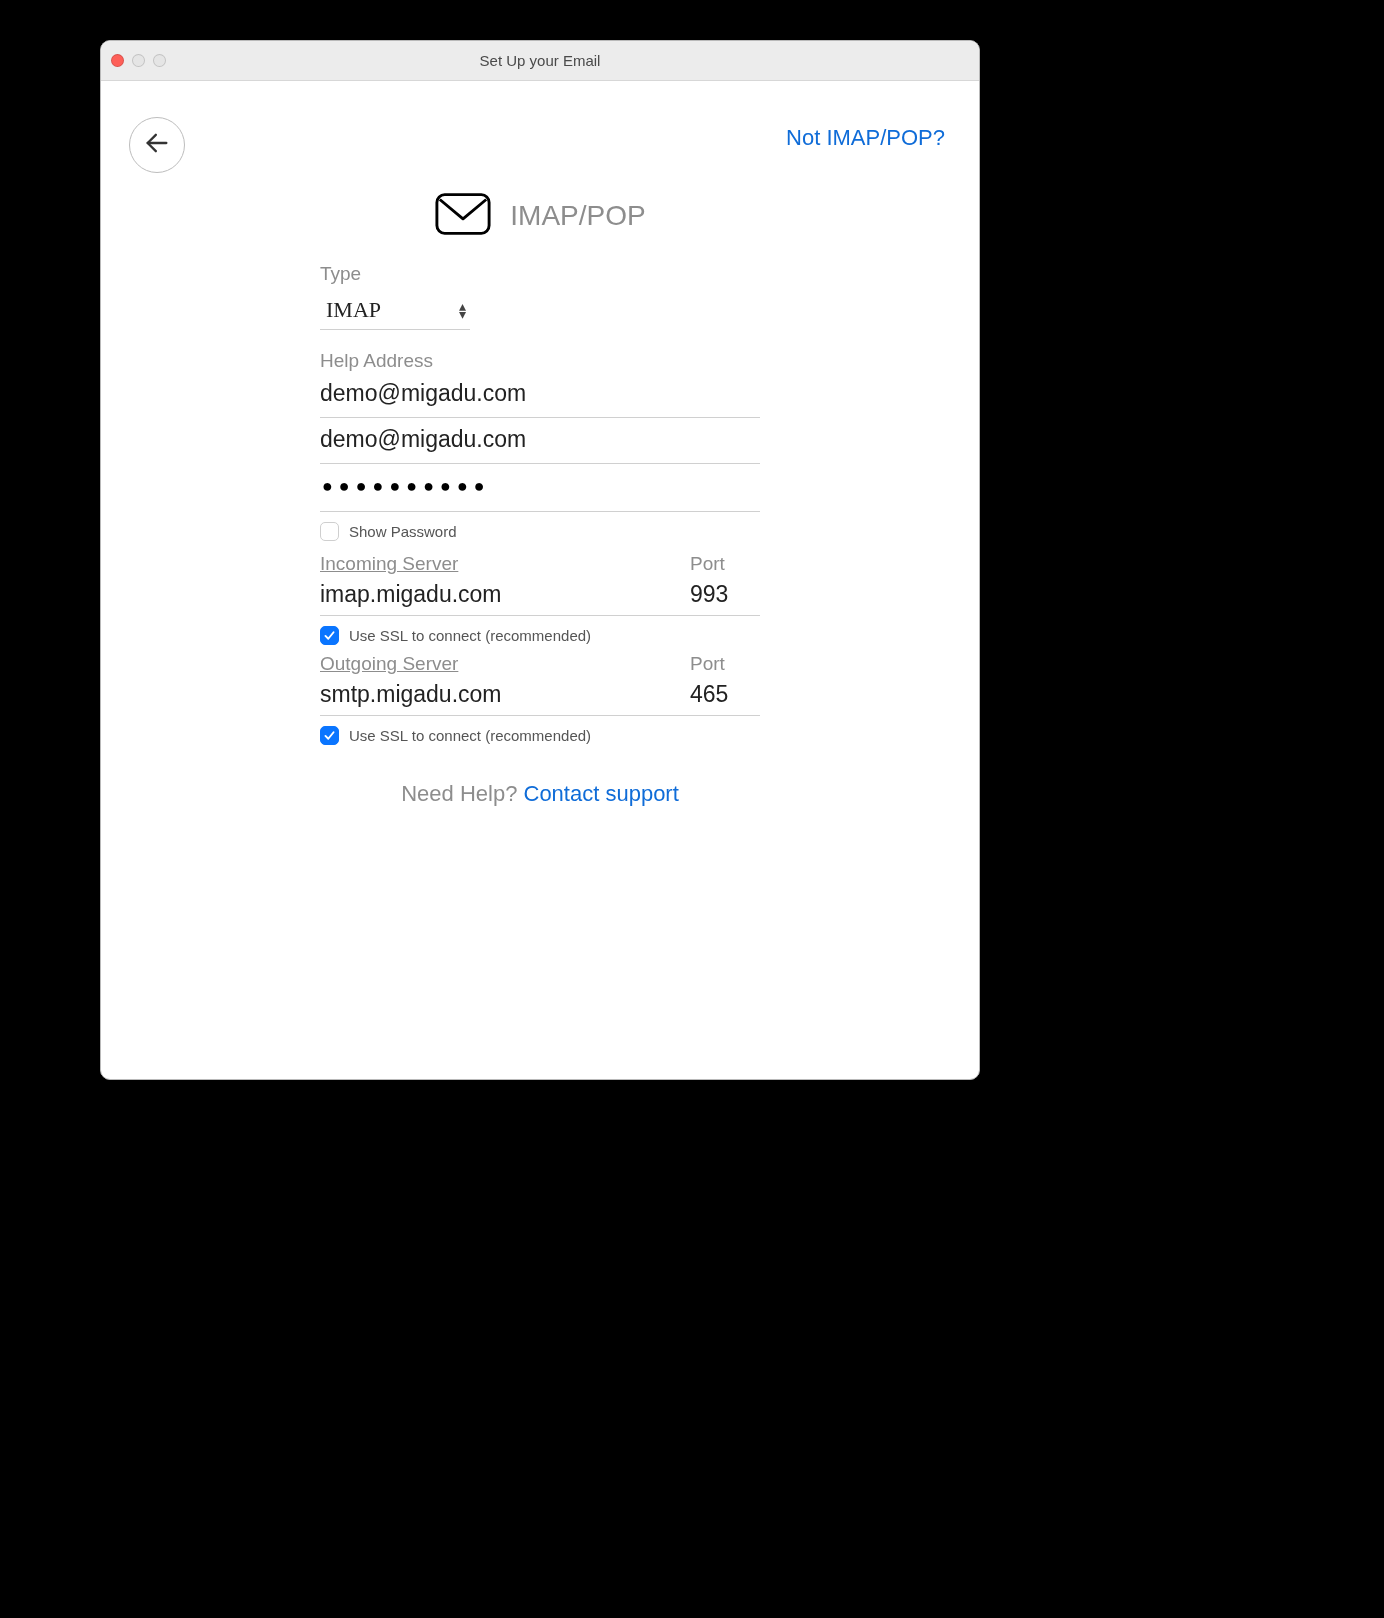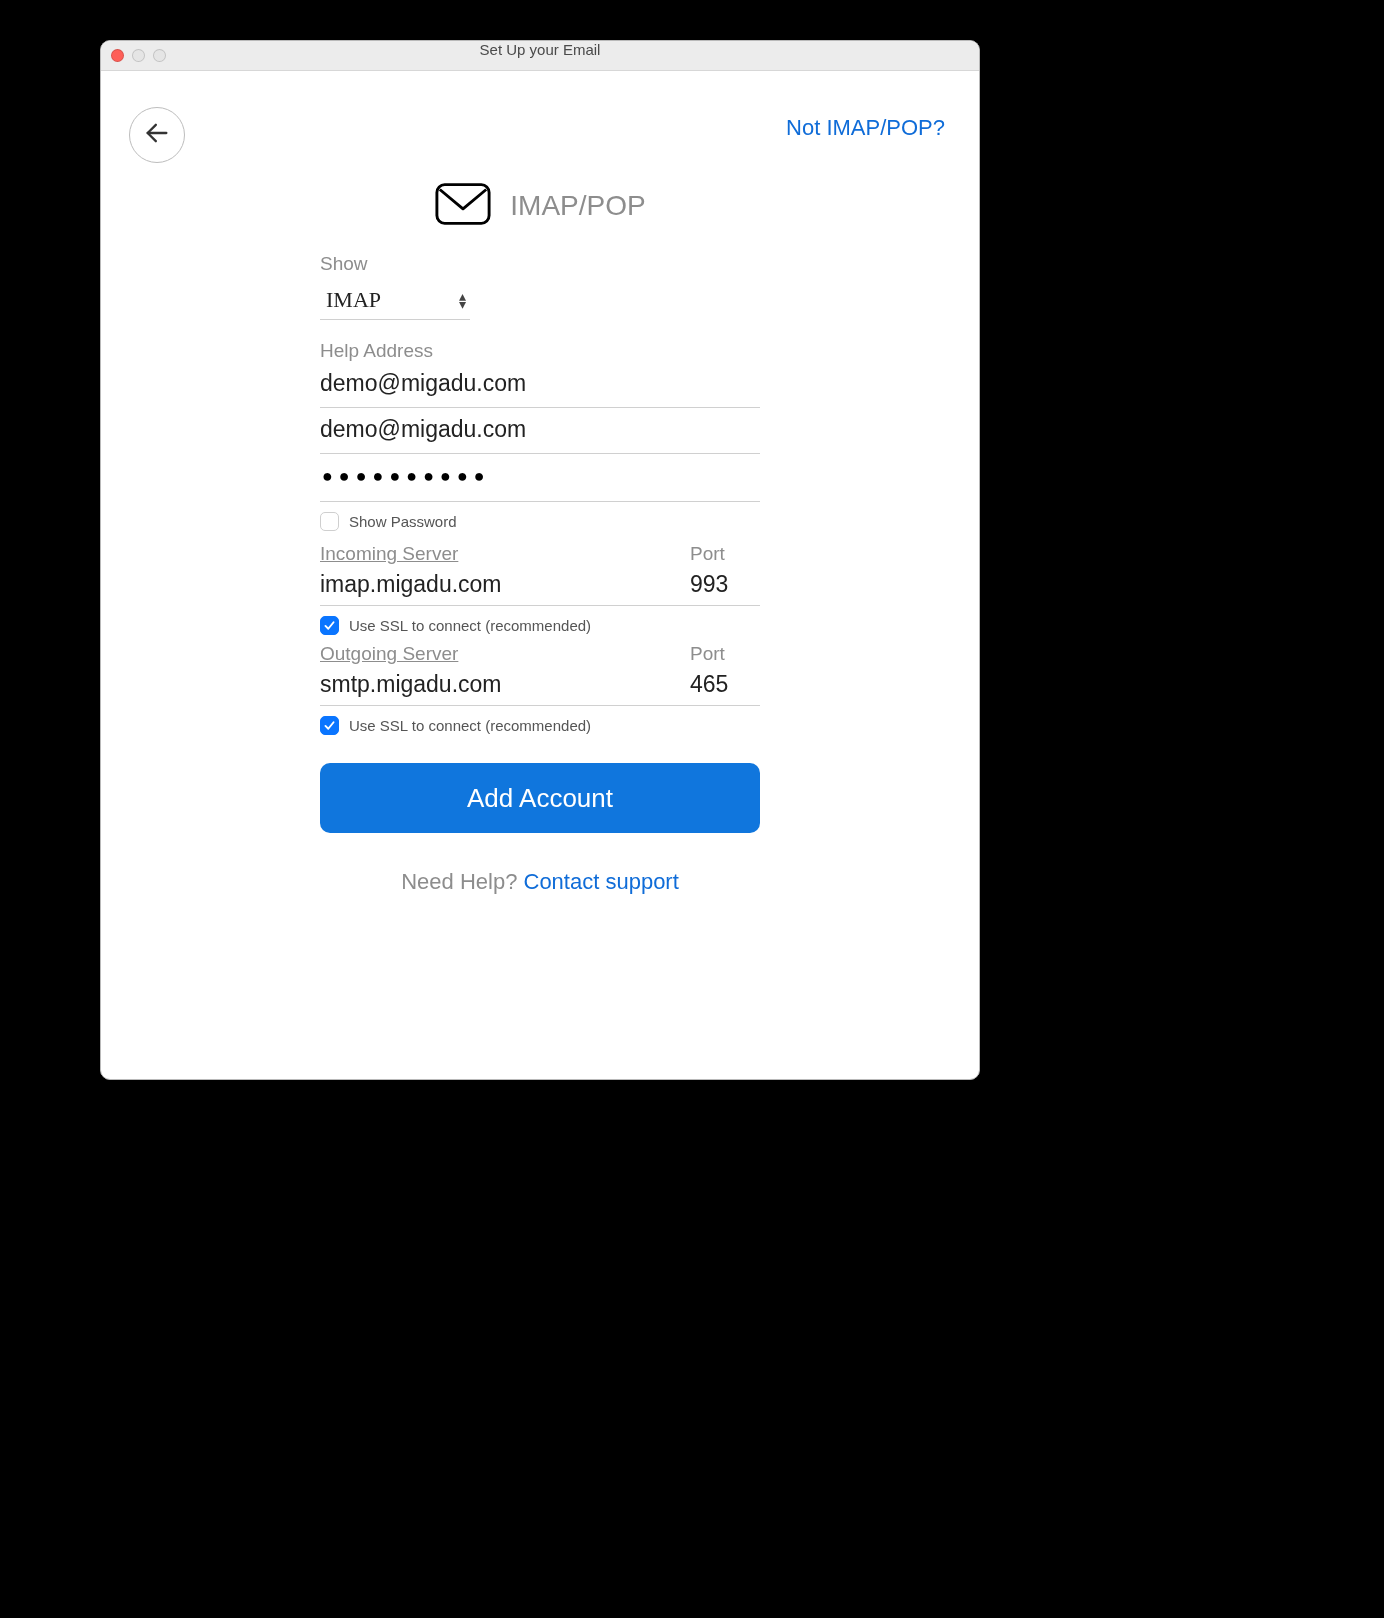--- a/index.html
+++ b/index.html
@@ -32,25 +32,25 @@
     border: 1px solid var(--window-border);
     border-radius: 10px;
     box-shadow: 0 30px 60px rgba(0,0,0,0.6), 0 0 0 1px rgba(0,0,0,0.05);
     overflow: hidden;
     display: flex;
     flex-direction: column;
   }
 
   
   .titlebar {
-    height: 30px;
+    height: 40px;
     background: var(--titlebar-bg);
     border-bottom: 1px solid var(--titlebar-border);
     display: flex;
-    align-items: flex-start;
+    align-items: center;
     position: relative;
     flex: 0 0 auto;
   }
   .traffic-lights {
     position: absolute;
     left: 10px;
     top: 0;
     bottom: 0;
     display: flex;
     align-items: center;
@@ -292,21 +292,21 @@
           <rect x="3" y="3" width="54" height="40" rx="8"></rect>
           <polyline points="6 8 30 28 54 8"></polyline>
         </svg>
       </span>
       <div class="title">IMAP/POP</div>
     </div>
 
     <div class="form">
 
       
-      <div class="field-label">Show</div>
+      <div class="field-label">Type</div>
       <div class="select-row">
         <div class="select-value">IMAP</div>
         <div class="select-arrows">
           <span>▴</span>
             <span>▾</span>
         </div>
       </div>
 
       
       <div class="field-label" style="margin-top:20px">Help Address</div>
@@ -368,21 +368,20 @@
       <div class="check-row">
         <div class="checkbox checked">
           <svg viewBox="0 0 16 16">
               <polyline points="3 8.5 6.5 12 13 4" fill="none" stroke="#fff" stroke-width="2.3" stroke-linecap="round" stroke-linejoin="round"></polyline>
             </svg>
         </div>
         <span>Use SSL to connect (recommended)</span>
       </div>
 
       
-      <button class="primary-btn">Add Account</button>
 
       
       <div class="footer">
         <span>Need Help? </span><a>Contact support</a>
       </div>
 
     </div>
   </div>
 </div>
 

